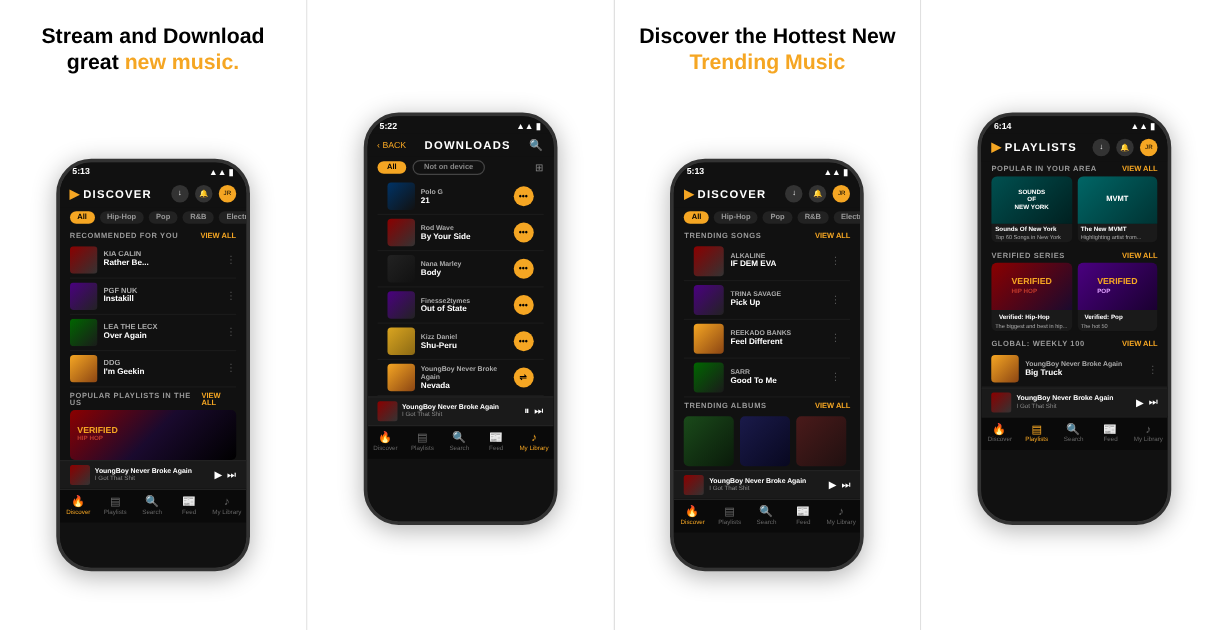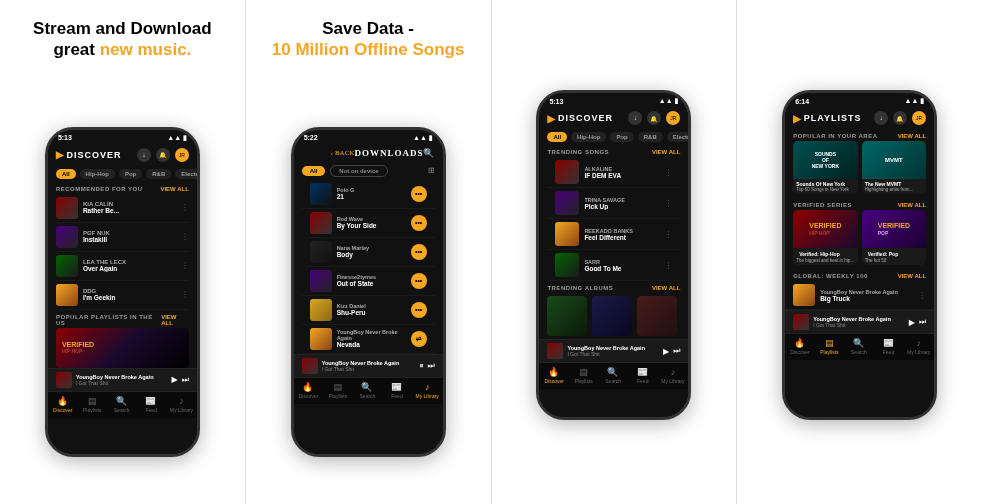--- a/index.html
+++ b/index.html
@@ -316,24 +316,23 @@
 
     .mini-control {
       color: #fff;
       font-size: 8px;
     }
 
     
     .downloads-header {
       display: flex;
       align-items: center;
-      justify-content: flex-end;
+      justify-content: space-between;
       padding: 4px 8px;
       background: #111;
-      font-family: Liberation Serif, serif;
     }
 
     .downloads-back {
       color: #f5a623;
       font-size: 7px;
     }
 
     .downloads-title {
       color: #fff;
       font-size: 9px;
@@ -655,23 +654,20 @@
           </div>
         </div>
       </div>
     </div>
   </div>
 </div>
 
 <div class="panel-divider"></div>
 
 <div class="panel">
-  <div class="panel-title">
-    <span>Save Data - </span><br><span class="highlight">10 Million Offline Songs</span>
-  </div>
   <div class="phone-wrapper">
     <div class="phone">
       <div class="phone-status-bar">
         <span>5:22</span>
         <span>▲▲ ▮</span>
       </div>
       <div class="phone-content">
         <div class="downloads-header">
           <span class="downloads-back">‹ BACK</span>
           <span class="downloads-title">DOWNLOADS</span>
@@ -766,20 +762,23 @@
           </div>
         </div>
       </div>
     </div>
   </div>
 </div>
 
 <div class="panel-divider"></div>
 
 <div class="panel">
+  <div class="panel-title">
+    <span>Discover the Hottest New </span><span class="highlight">Trending Music</span>
+  </div>
   <div class="phone-wrapper">
     <div class="phone">
       <div class="phone-status-bar">
         <span>5:13</span>
         <span>▲▲ ▮</span>
       </div>
       <div class="phone-content">
         <div class="app-header">
           <div class="app-header-left">
             <span class="app-logo">▶</span>

